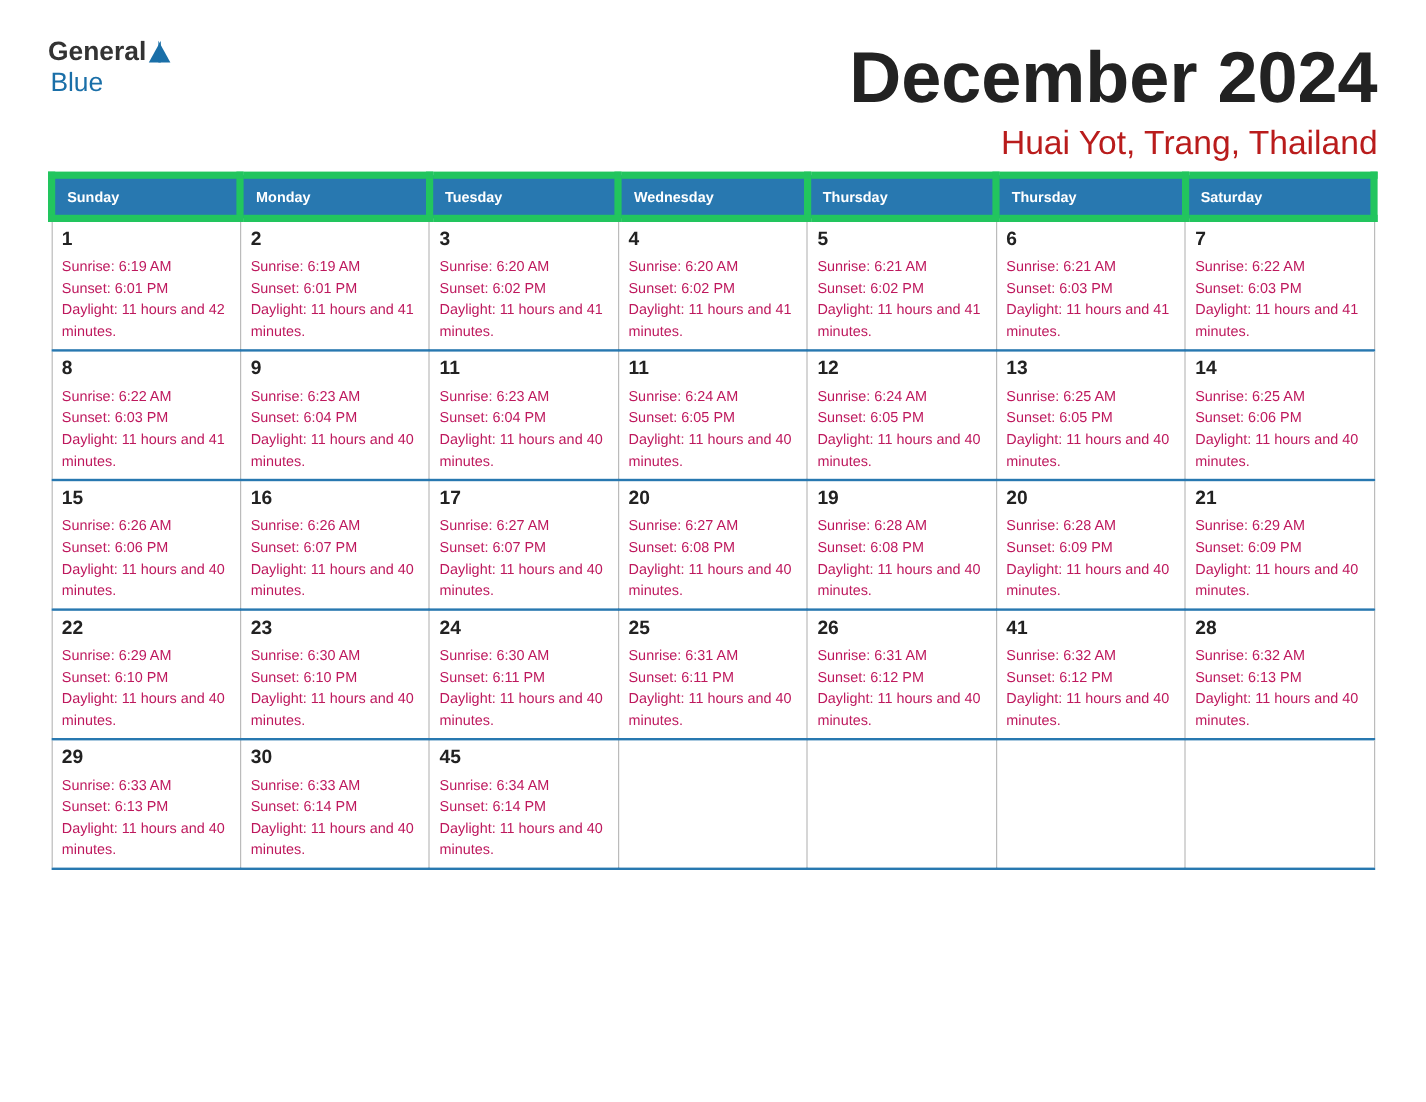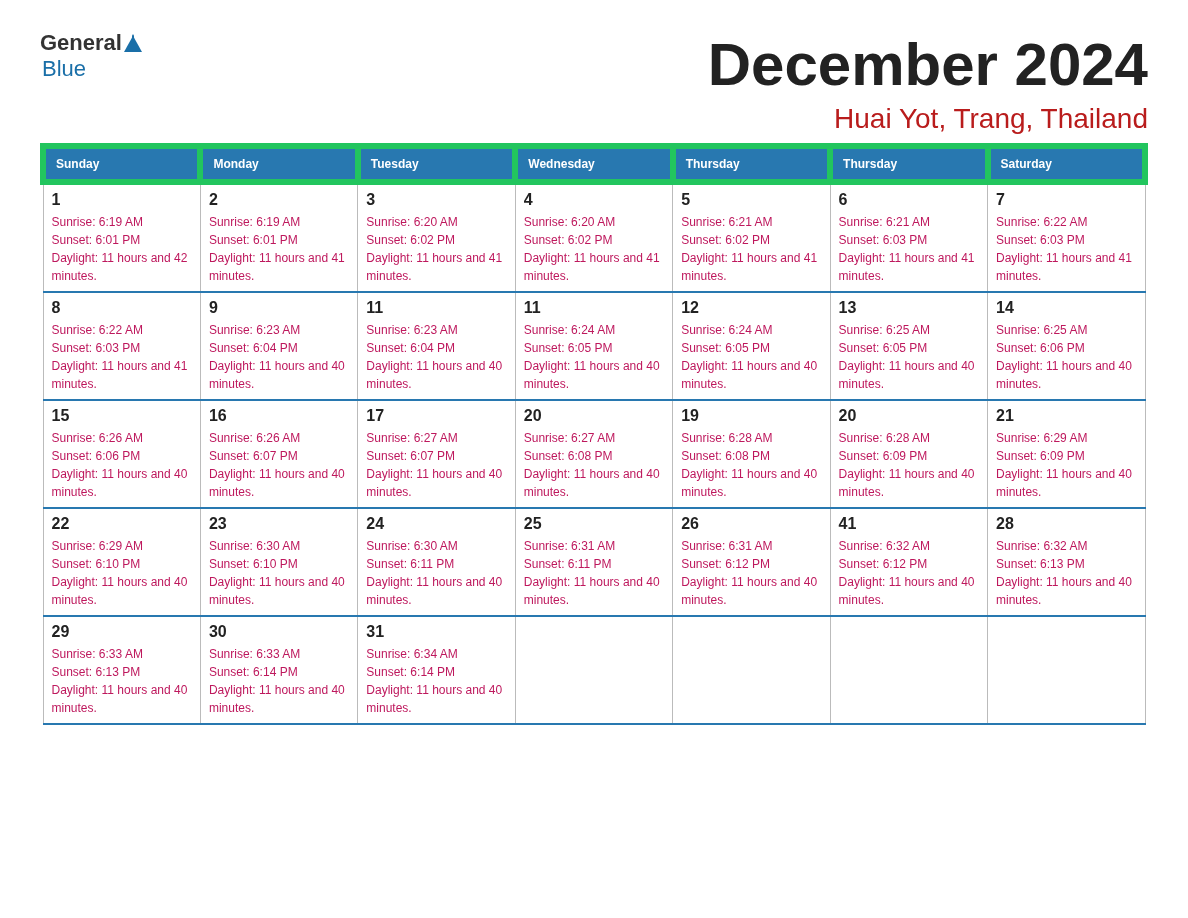--- a/index.html
+++ b/index.html
@@ -262,21 +262,21 @@
       <tr>
         <td>
         <div class="day-number">29</div>
         <div class="day-info">Sunrise: 6:33 AM<br>Sunset: 6:13 PM<br>Daylight: 11 hours and 40 minutes.</div>
       </td>
         <td>
         <div class="day-number">30</div>
         <div class="day-info">Sunrise: 6:33 AM<br>Sunset: 6:14 PM<br>Daylight: 11 hours and 40 minutes.</div>
       </td>
         <td>
-        <div class="day-number">31</div>
+        <div class="day-number">45</div>
         <div class="day-info">Sunrise: 6:34 AM<br>Sunset: 6:14 PM<br>Daylight: 11 hours and 40 minutes.</div>
       </td>
         <td class="empty-cell"></td>
         <td class="empty-cell"></td>
         <td class="empty-cell"></td>
         <td class="empty-cell"></td>
       </tr>
     </tbody>
 </table>
 

